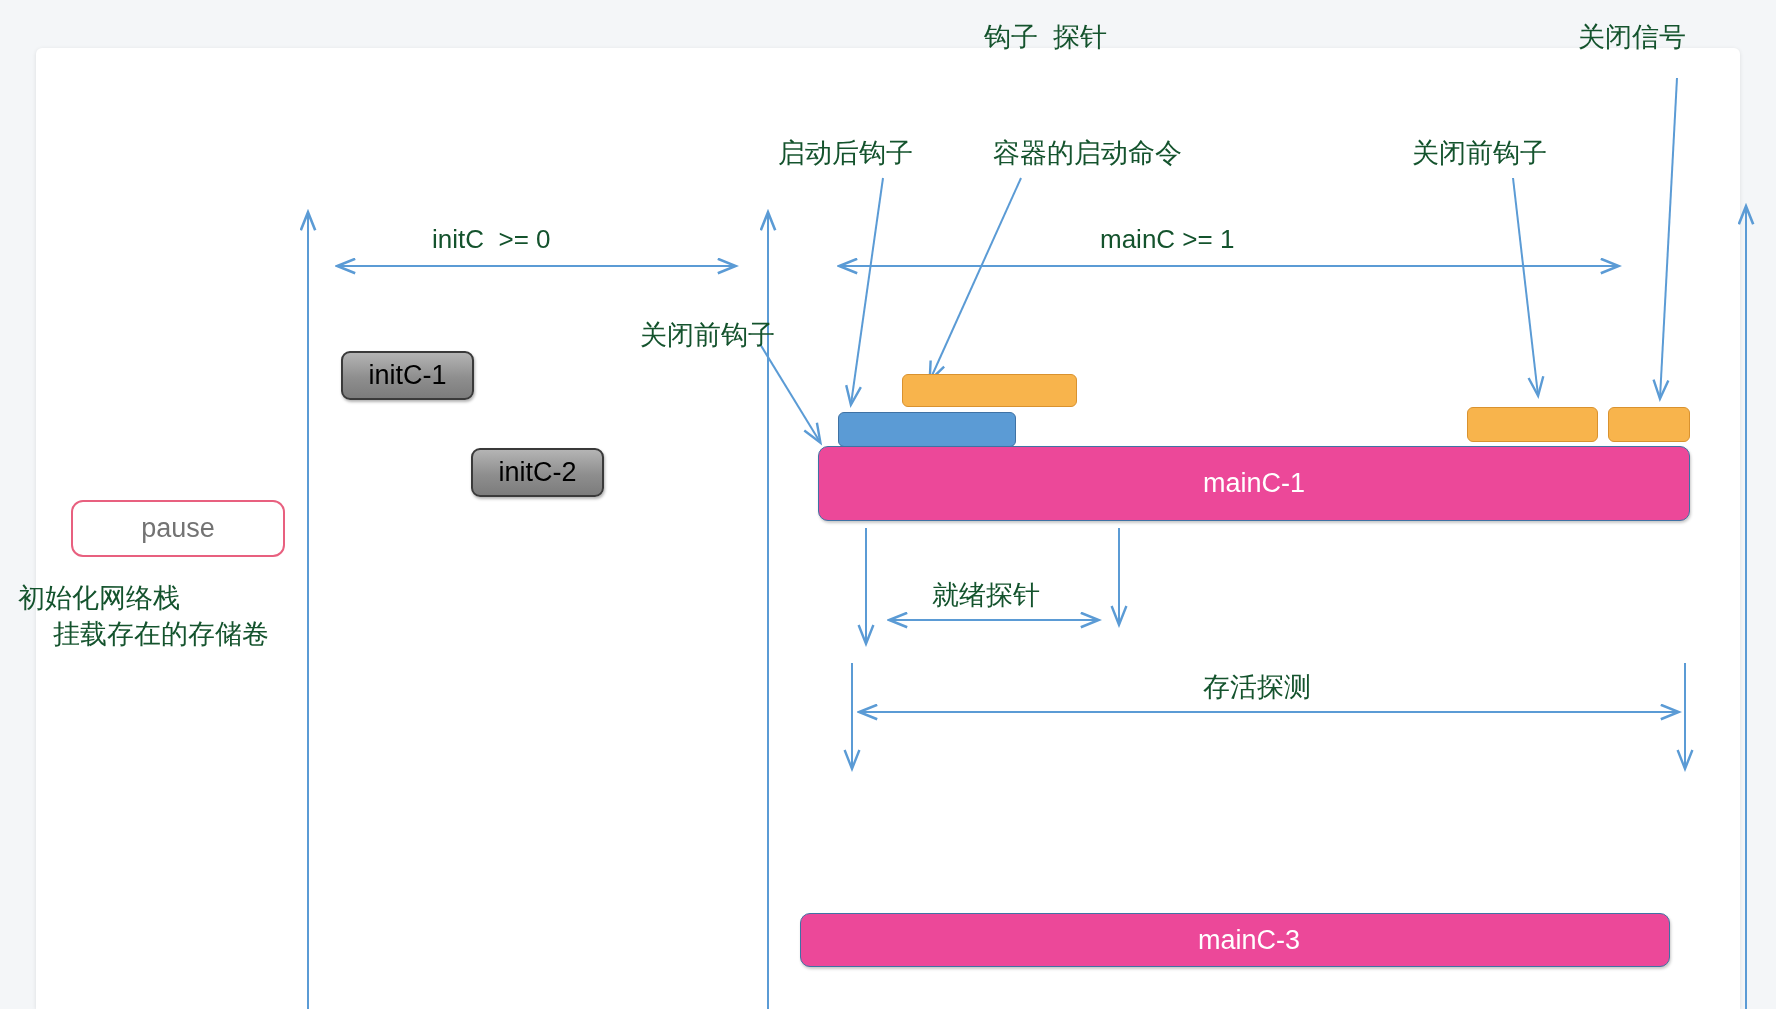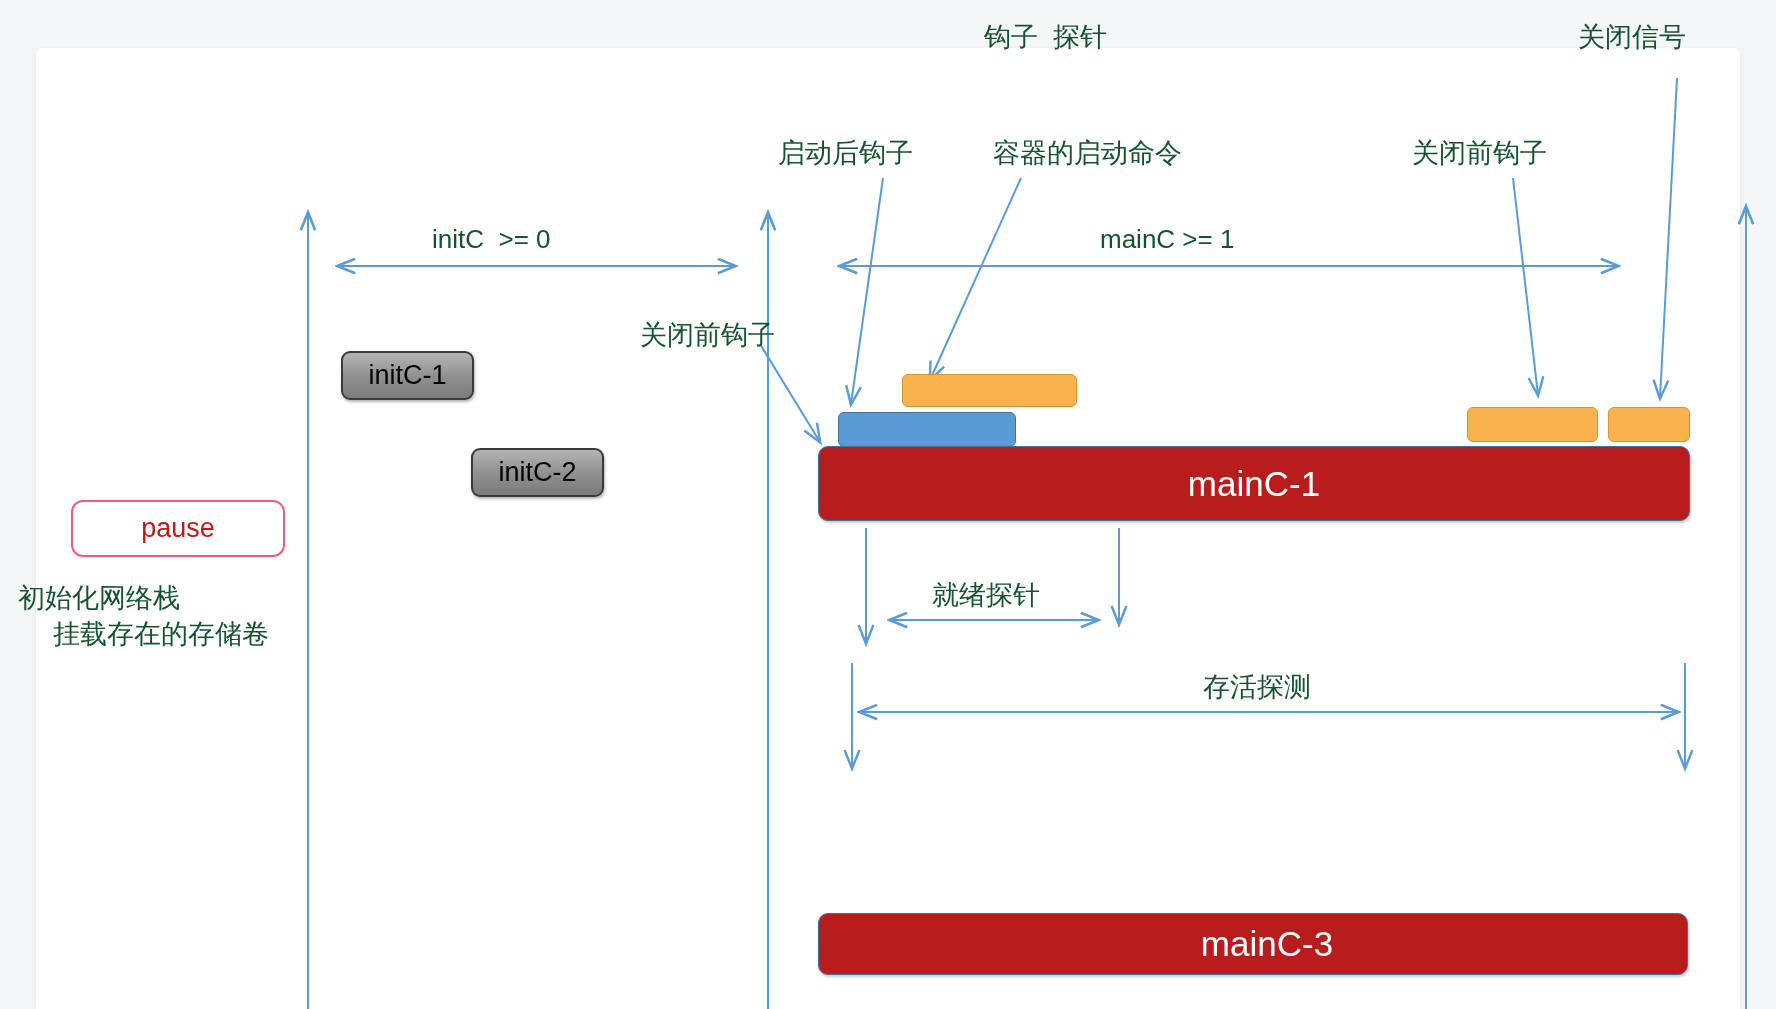--- a/index.html
+++ b/index.html
@@ -54,29 +54,29 @@
     border-radius: 9px;
     color: #000000;
     font-size: 27px;
     box-shadow: 1px 2px 3px rgba(0,0,0,0.30);
     text-align: center;
   }
   .node-pause {
     background: #ffffff;
     border: 2px solid #e8607f;
     border-radius: 12px;
-    color: #b91c1c;
+    color: #737373;
     font-size: 27px;
   }
   .node-main {
-    background: #b91c1c;
+    background: #ec4899;
     border: 1px solid #3f72a4;
     border-radius: 10px;
     color: #ffffff;
-    font-size: 35px;
+    font-size: 27px;
     box-shadow: 1px 2px 3px rgba(0,0,0,0.22);
   }
   .node-hook {
     background: #f8b44c;
     border: 1px solid #d9922f;
     border-radius: 6px;
   }
   .node-small-blue {
     background: #5b9bd5;
     border: 1px solid #3f72a4;
@@ -167,15 +167,15 @@
 
   <div class="node node-hook" style="left:902px; top:374px; width:175px; height:33px;"></div>
 
   <div class="node node-hook" style="left:1467px; top:407px; width:131px; height:35px;"></div>
 
   <div class="node node-hook" style="left:1608px; top:407px; width:82px; height:35px;"></div>
 
   <div class="node node-main" style="left:818px; top:446px; width:872px; height:75px;">mainC-1</div>
 
 
-  <div class="node node-main" style="left:818px; top:913px; width:870px; height:62px;padding-left:28px;">mainC-3</div>
+  <div class="node node-main" style="left:800px; top:913px; width:870px; height:54px;padding-left:28px;">mainC-3</div>
 
 </div>
 
 </body></html>

